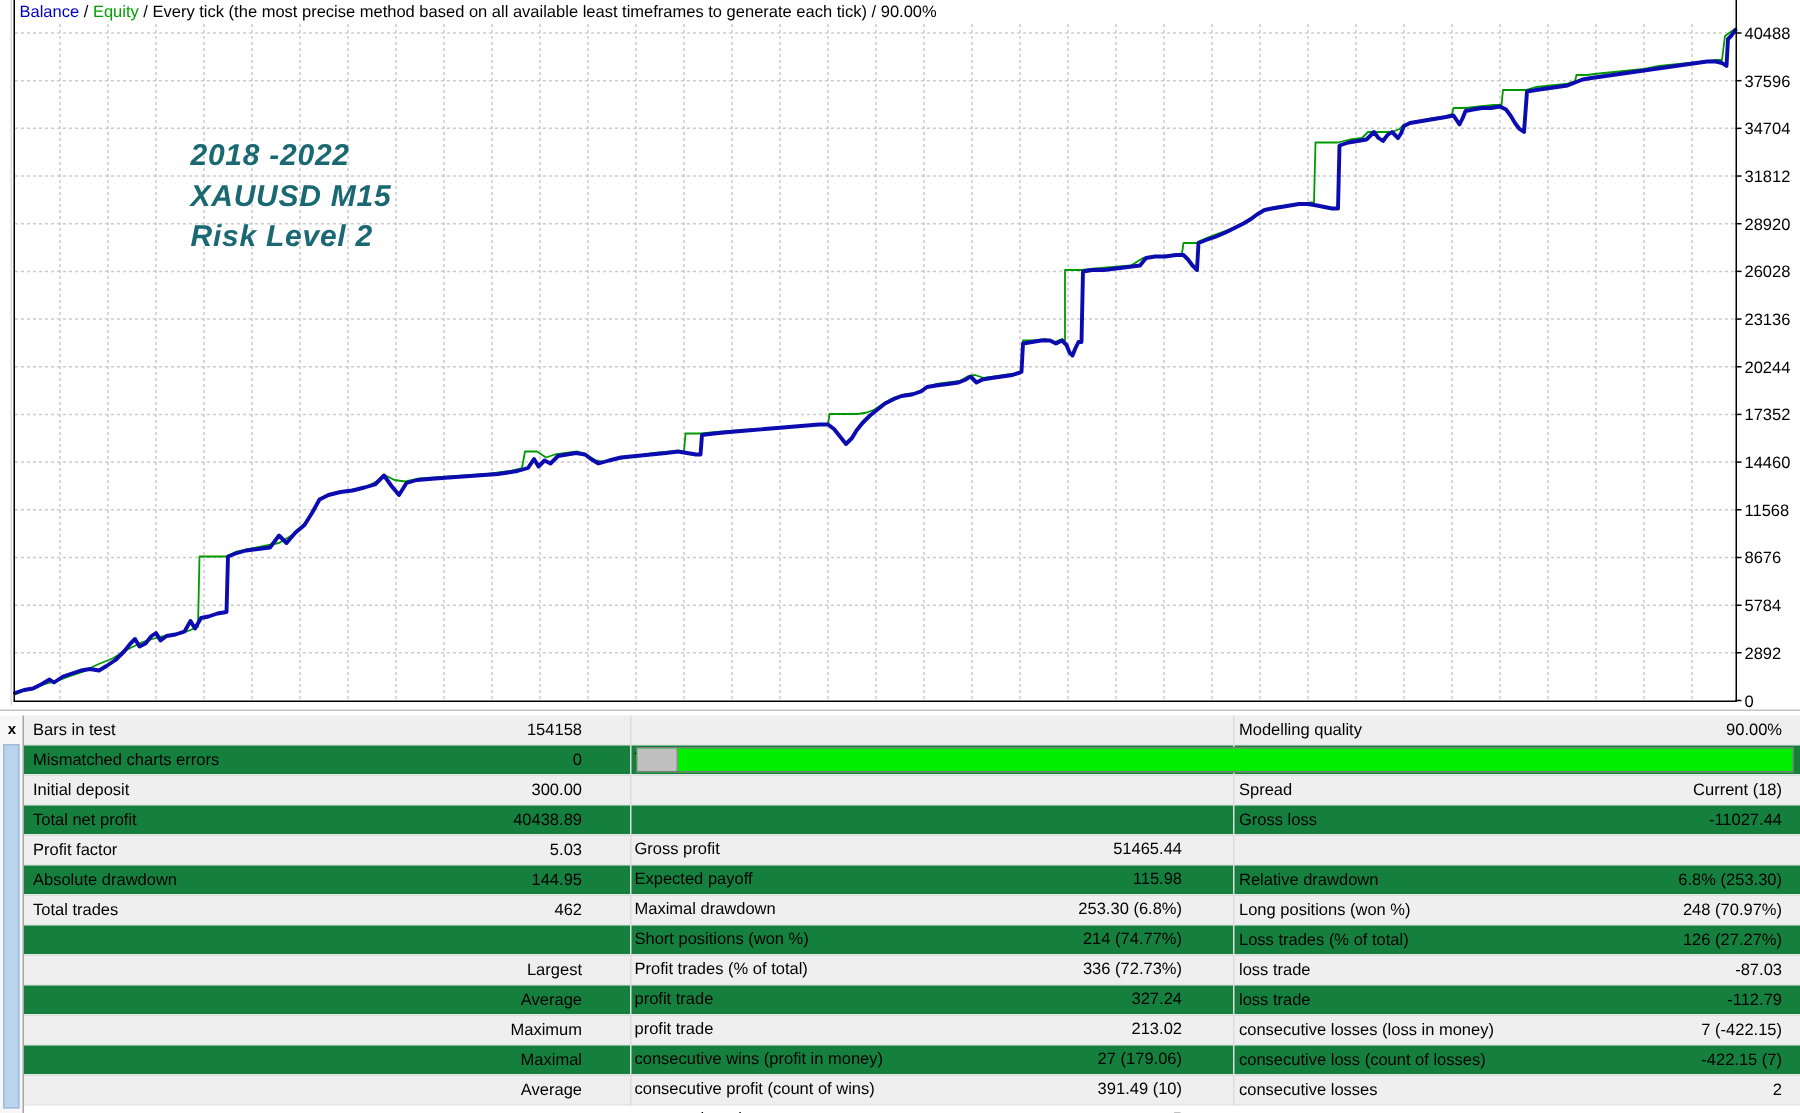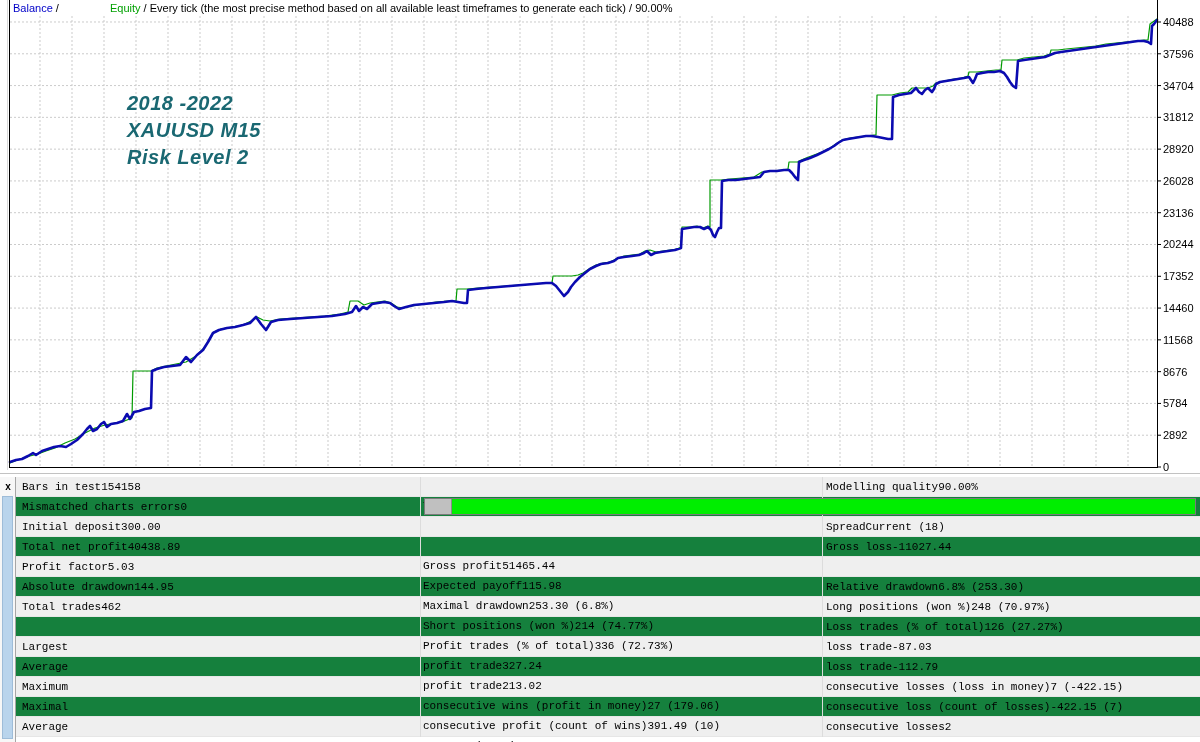--- a/index.html
+++ b/index.html
@@ -6,42 +6,42 @@
   body{
     width:1200px;height:742px;position:relative;overflow:hidden;
     background:#ffffff;font-family:"Liberation Sans",sans-serif;font-size:11px;color:#000;
   }
   
   .chart-header{
     position:absolute;top:1px;left:13px;height:15px;line-height:14px;
     white-space:nowrap;z-index:3;background:#fff;padding-right:6px;
   }
   .lg-balance{color:#0000c8;}
-  .lg-equity{color:#00a000;margin-left:48px;}
+  .lg-equity{color:#00a000;}
   .lg-rest,.lg-sep{color:#000;}
   
   #plot-svg{position:absolute;top:0;left:0;z-index:1;}
   .panel-edge{position:absolute;top:0;left:7px;width:1px;height:470px;background:#d9d9d9;z-index:0;}
   
   .divider{position:absolute;top:473px;left:0;width:1200px;height:1px;background:#c2c2c2;z-index:2;}
   
   .left-rail{position:absolute;top:477px;left:0;width:16px;height:265px;background:#f7f7f7;border-right:1px solid #a6a6a6;box-sizing:border-box;z-index:2;}
   .close-btn{
     position:absolute;top:3px;left:2px;width:12px;height:13px;
     font-weight:bold;font-size:10px;line-height:13px;text-align:center;color:#000;cursor:default;
   }
   .rail-strip{position:absolute;top:19px;left:2px;width:11px;height:243px;background:#b9d4ec;border:1px solid #9ebcd8;box-sizing:border-box;}
   
   #stats-table{position:absolute;top:477px;left:16px;width:1184px;z-index:2;background:#fff;}
   .trow{height:20px;display:flex;align-items:center;border-bottom:1px solid #e6e6e6;box-sizing:border-box;background:#15803d;}
   .trow.odd{background:#efefef;}
-  .c1,.c2,.c3{display:flex;justify-content:flex-start;box-sizing:border-box;white-space:nowrap;overflow:hidden;font-family:Liberation Mono, monospace;}
+  .c1,.c2,.c3{display:flex;justify-content:space-between;box-sizing:border-box;white-space:nowrap;overflow:hidden;}
   .c1{width:376px;padding-left:6px;padding-right:4px;}
   .c2{width:404px;padding-left:31px;padding-right:8px;margin-top:38px;}
-  .c3{width:404px;padding-left:30px;padding-right:0;}
+  .c3{width:404px;padding-left:30px;padding-right:12px;}
   .vsep{position:absolute;top:0;width:1px;height:260px;background:#dcdcdc;z-index:1;}
   .vsep.s1{left:404px;}
   .vsep.s2{left:806px;}
   .trow>div{position:relative;z-index:2;}
   
   .pbar{flex:1;height:17px;margin:0 4px 0 32px;border:1px solid #7a7a7a;background:#00ee00;display:flex;box-sizing:border-box;}
   .pgray{width:27px;height:100%;background:#c0c0c0;border-right:1px solid #8a8a8a;box-sizing:border-box;}
   .pfill{flex:1;}
 </style>
 </head>

